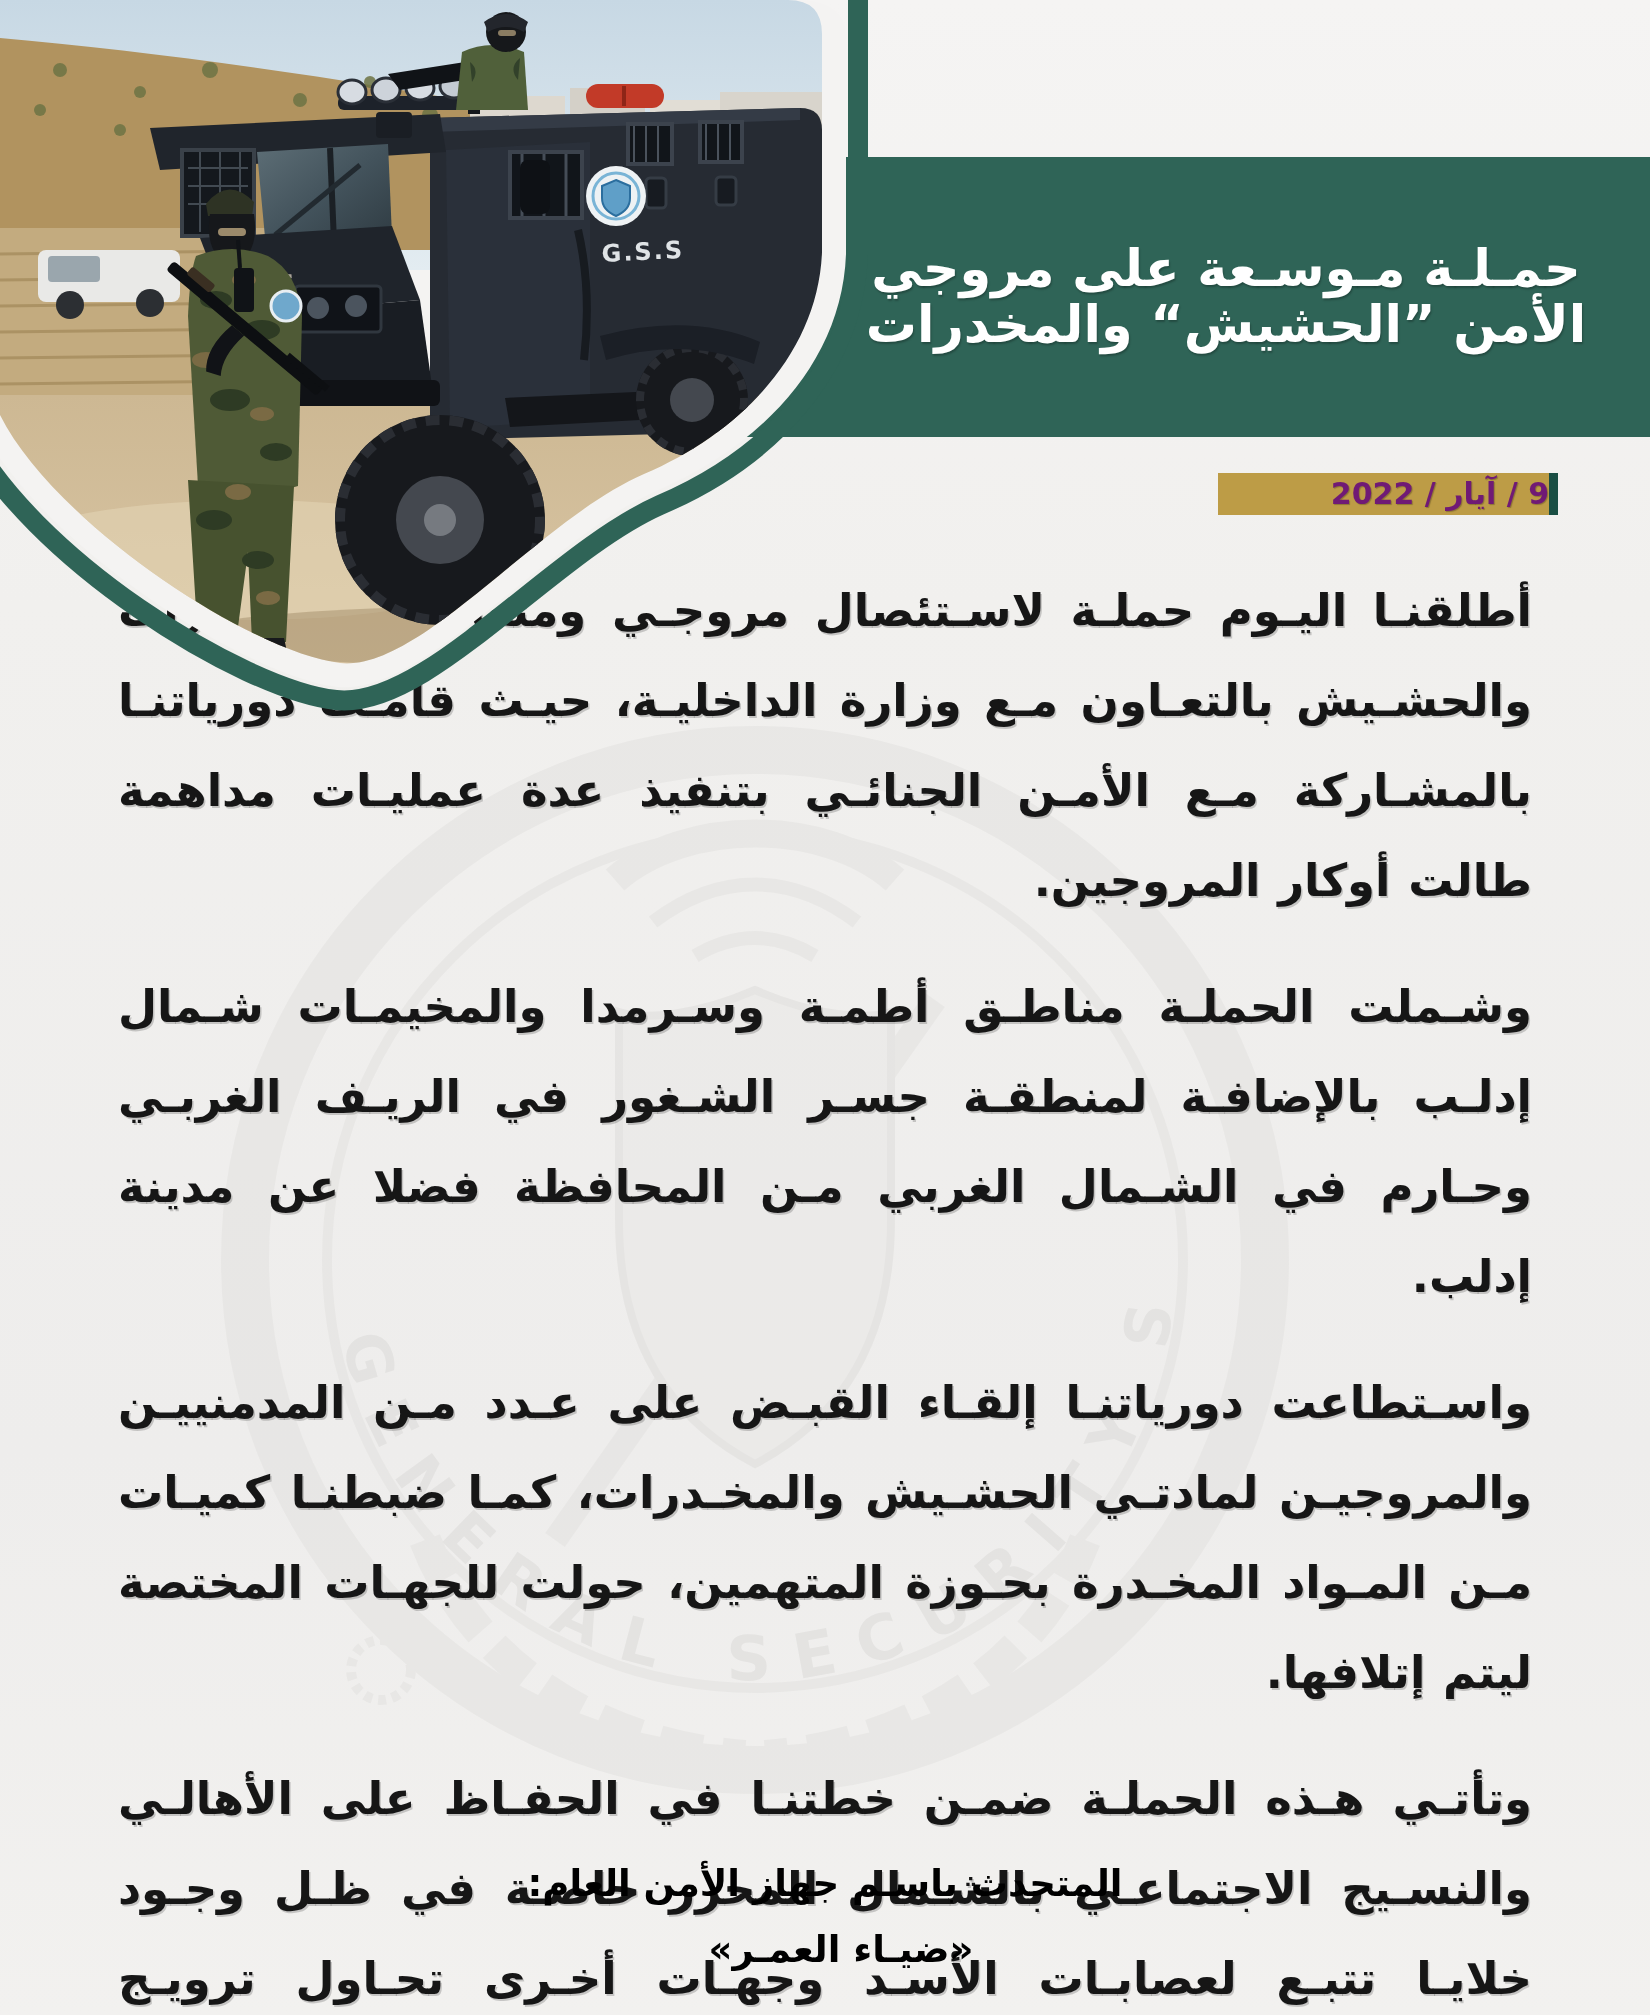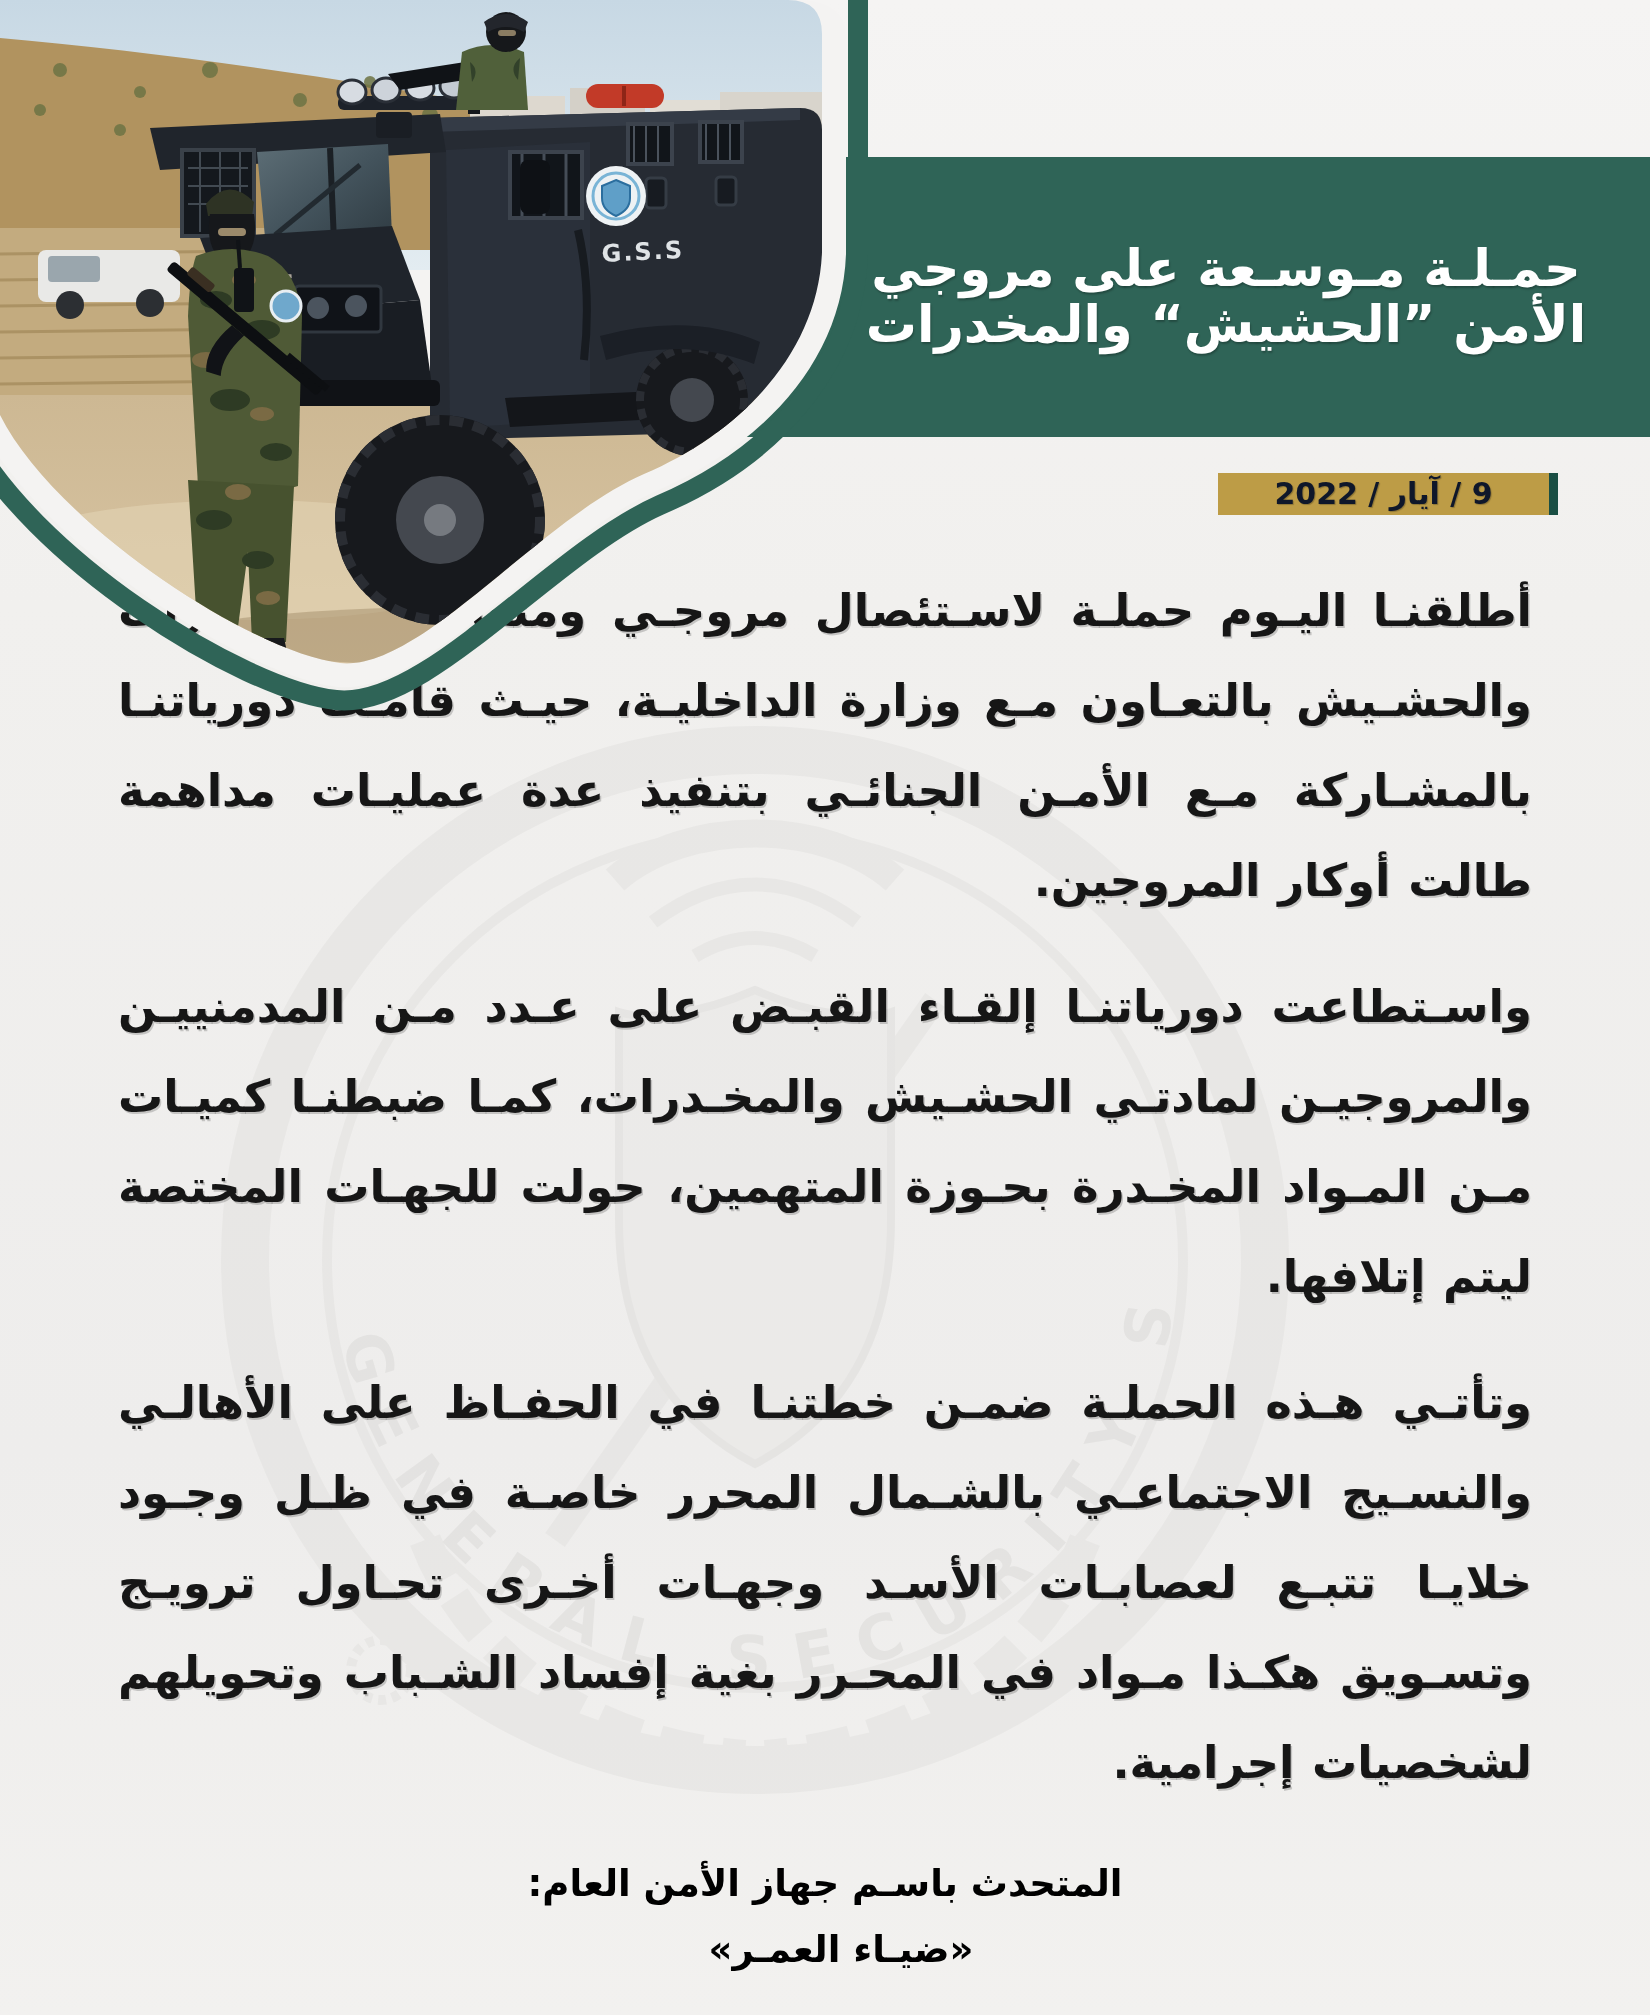--- a/index.html
+++ b/index.html
@@ -14,22 +14,22 @@
   
   .banner-title{
     position:absolute;top:157px;left:852px;width:748px;height:280px;z-index:4;
     display:flex;flex-direction:column;justify-content:center;
     direction:rtl;text-align:center;color:#ffffff;font-weight:bold;font-size:51px;
     text-shadow:1px 2px 2px rgba(0,0,0,.25);line-height:1.1;white-space:nowrap;
   }
   
   .date-badge{
     position:absolute;top:473px;left:1218px;width:331px;height:42px;z-index:4;
-    background:#bd9c46;color:#0f172a;font-weight:bold;font-size:30px;line-height:42px;
-    text-align:center;direction:rtl;letter-spacing:1px;text-shadow:1px 1px 1px rgba(0,0,0,.25);
+    background:#bd9c46;color:#701a75;font-weight:bold;font-size:30px;line-height:42px;
+    text-align:right;direction:rtl;letter-spacing:1px;text-shadow:1px 1px 1px rgba(0,0,0,.25);
   }
   .date-badge .cap{position:absolute;right:-9px;top:0;width:9px;height:42px;background:#1a4f44;}
   
   .article{
     position:absolute;top:566px;left:0;right:0;z-index:2;
     padding:0 118px;direction:rtl;
   }
   .article p{
     margin:0 0 36px 0;font-weight:bold;font-size:45px;line-height:90px;color:#161616;
     text-align:justify;text-align-last:right;word-spacing:2px;
@@ -268,20 +268,21 @@
     <defs>
       <path id="wmArc" d="M160,600 A 420,420 0 0 0 1000,600" fill="none"></path>
     </defs>
     <text font-size="62" font-weight="bold" fill="#dddcda" letter-spacing="26">
       <textPath href="#wmArc" startOffset="6%">GENERAL SECURITY SERVICE</textPath>
     </text>
   </svg>
 
   <main class="article">
     <p>أطلقنـا اليـوم حملـة لاسـتئصال مروجـي ومتعاطـي المخـدرات والحشـيش بالتعـاون مـع وزارة الداخليـة، حيـث قامـت دورياتنـا بالمشـاركة مـع الأمـن الجنائـي بتنفيذ عدة عمليـات مداهمة طالت أوكار المروجين.</p>
+    <p>وشـملت الحملـة مناطـق أطمـة وسـرمدا والمخيمـات شـمال إدلـب بالإضافـة لمنطقـة جسـر الشـغور في الريـف الغربـي وحـارم في الشـمال الغربي مـن المحافظة فضلا عن مدينة إدلب.</p>
     <p>واسـتطاعت دورياتنـا إلقـاء القبـض على عـدد مـن المدمنييـن والمروجيـن لمادتـي الحشـيش والمخـدرات، كمـا ضبطنـا كميـات مـن المـواد المخـدرة بحـوزة المتهمين، حولت للجهـات المختصة ليتم إتلافها.</p>
     <p>وتأتـي هـذه الحملـة ضمـن خطتنـا في الحفـاظ على الأهالـي والنسـيج الاجتماعـي بالشـمال المحرر خاصـة في ظـل وجـود خلايـا تتبـع لعصابـات الأسـد وجهـات أخـرى تحـاول ترويـج وتسـويق هكـذا مـواد في المحـرر بغية إفساد الشـباب وتحويلهم لشخصيات إجرامية.</p>
   </main>
 
   <footer class="poster-footer">
     <div class="f1">المتحدث باسـم جهاز الأمن العام:</div>
     <div class="f2">«ضيـاء العمـر»</div>
   </footer>
 
 </div>

